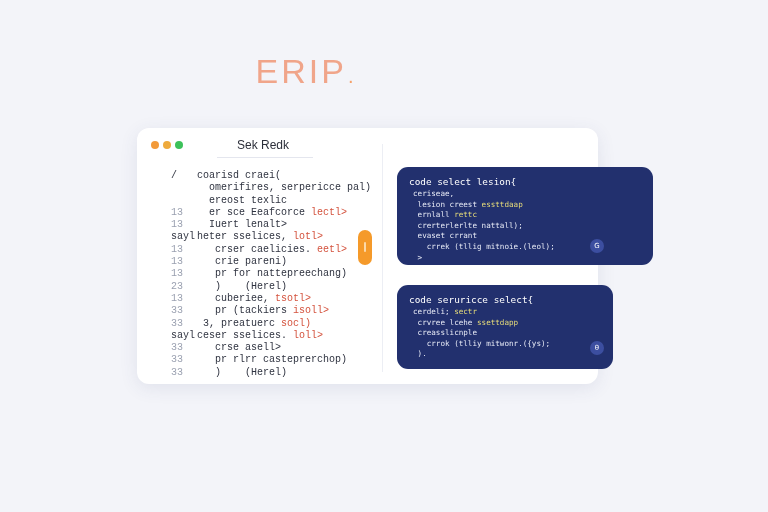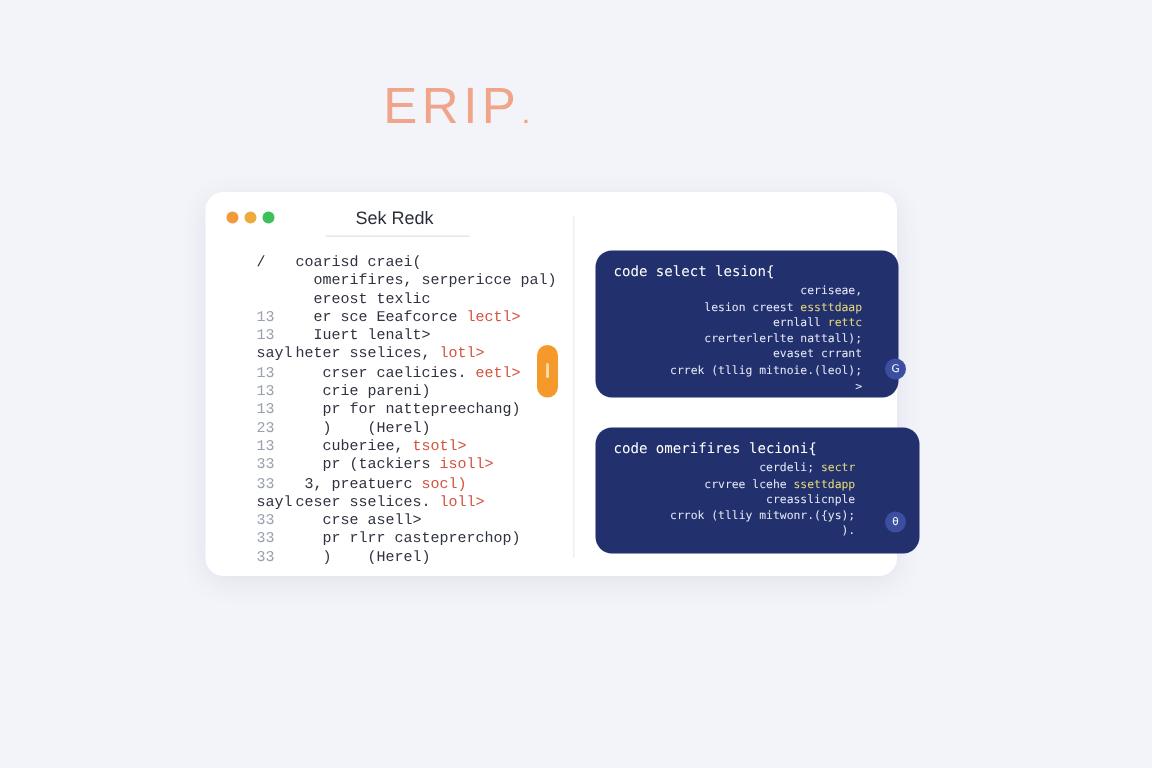--- a/index.html
+++ b/index.html
@@ -65,26 +65,26 @@
       background: #fbd9a9; border-radius: 1px;
     }
     .card {
       position: absolute;
       background: #22306e;
       border-radius: 11px;
       font-family: "DejaVu Sans Mono", monospace;
       color: #ffffff;
       white-space: pre;
     }
-    .card-1 { left: 397px; top: 167px; width: 202px; height: 98px; }
+    .card-1 { left: 397px; top: 167px; width: 256px; height: 98px; }
     .card-2 { left: 397px; top: 285px; width: 216px; height: 84px; }
     .card .head { position: absolute; left: 12px; top: 9px; font-size: 9.4px; color: #ffffff; }
     .card .body {
-      position: absolute; left: 36px; top: 22px;
-      font-size: 7.6px; line-height: 10.6px; color: #e6e9f5; text-align: right;
+      position: absolute; left: 16px; top: 22px;
+      font-size: 7.6px; line-height: 10.6px; color: #e6e9f5;
     }
     .card .hl { color: #e7dc7a; }
     .card .badge {
       position: absolute; width: 14px; height: 14px; border-radius: 50%;
       background: #3c4ea0; color: #ffffff;
       font-size: 7px; line-height: 14px; text-align: center;
       font-family: "DejaVu Sans", sans-serif;
     }
     .card-1 .badge { left: 193px; top: 72px; }
     .card-2 .badge { left: 193px; top: 56px; }
@@ -108,16 +108,16 @@
 
 <div class="handle"></div>
 
 <div class="card card-1">
   <div class="head">code select lesion{</div>
   <div class="body" id="card-body-0"><div><span>ceriseae,</span></div><div><span> lesion creest </span><span class="hl">essttdaap</span></div><div><span> ernlall </span><span class="hl">rettc</span></div><div><span> crerterlerlte nattall);</span></div><div><span> evaset crrant</span></div><div><span>   crrek (tllig mitnoie.(leol);</span></div><div><span> &gt;</span></div></div>
   <div class="badge">G</div>
 </div>
 
 <div class="card card-2">
-  <div class="head">code omerifires lecioni{</div>
+  <div class="head">code seruricce select{</div>
   <div class="body" id="card-body-1"><div><span>cerdeli; </span><span class="hl">sectr</span></div><div><span> crvree lcehe </span><span class="hl">ssettdapp</span></div><div><span> creasslicnple</span></div><div><span>   crrok (tlliy mitwonr.({ys);</span></div><div><span> ).</span></div></div>
   <div class="badge">θ</div>
 </div>
 
 </body></html>

